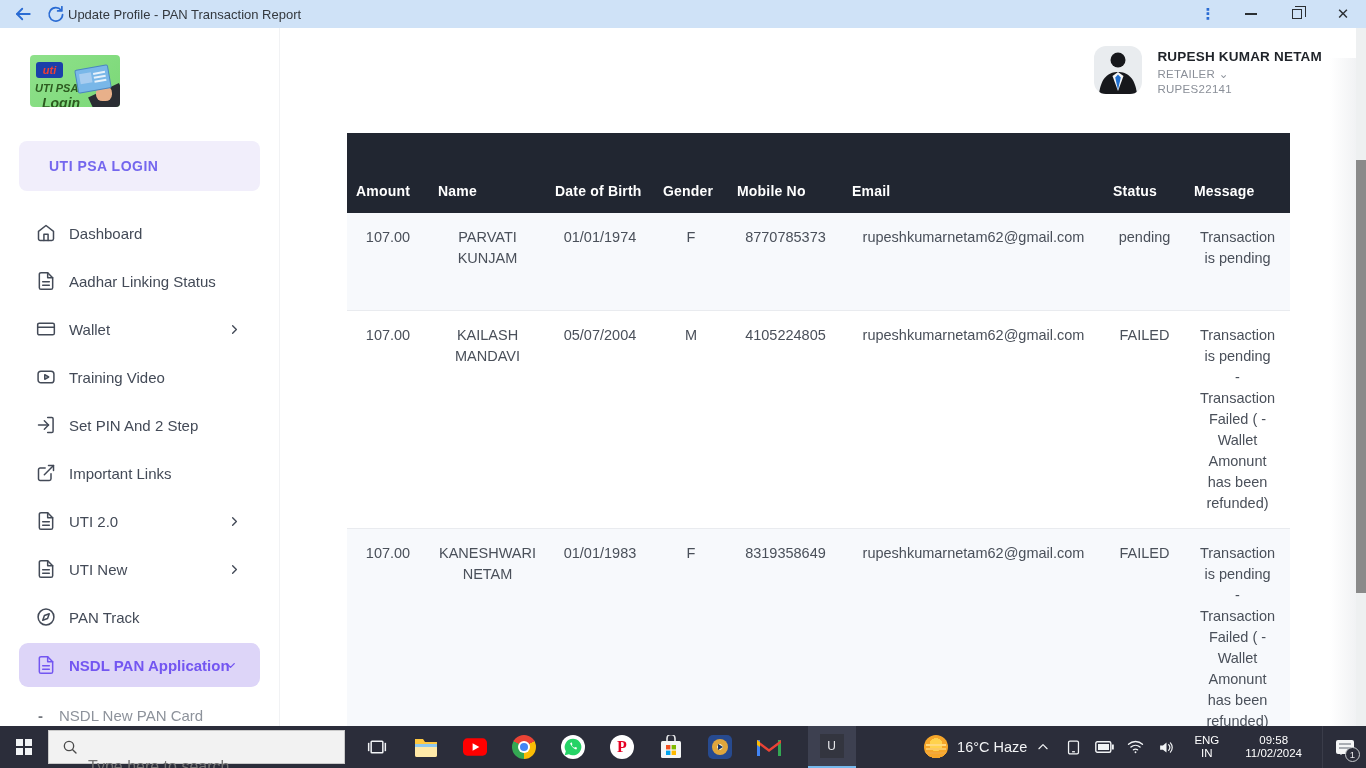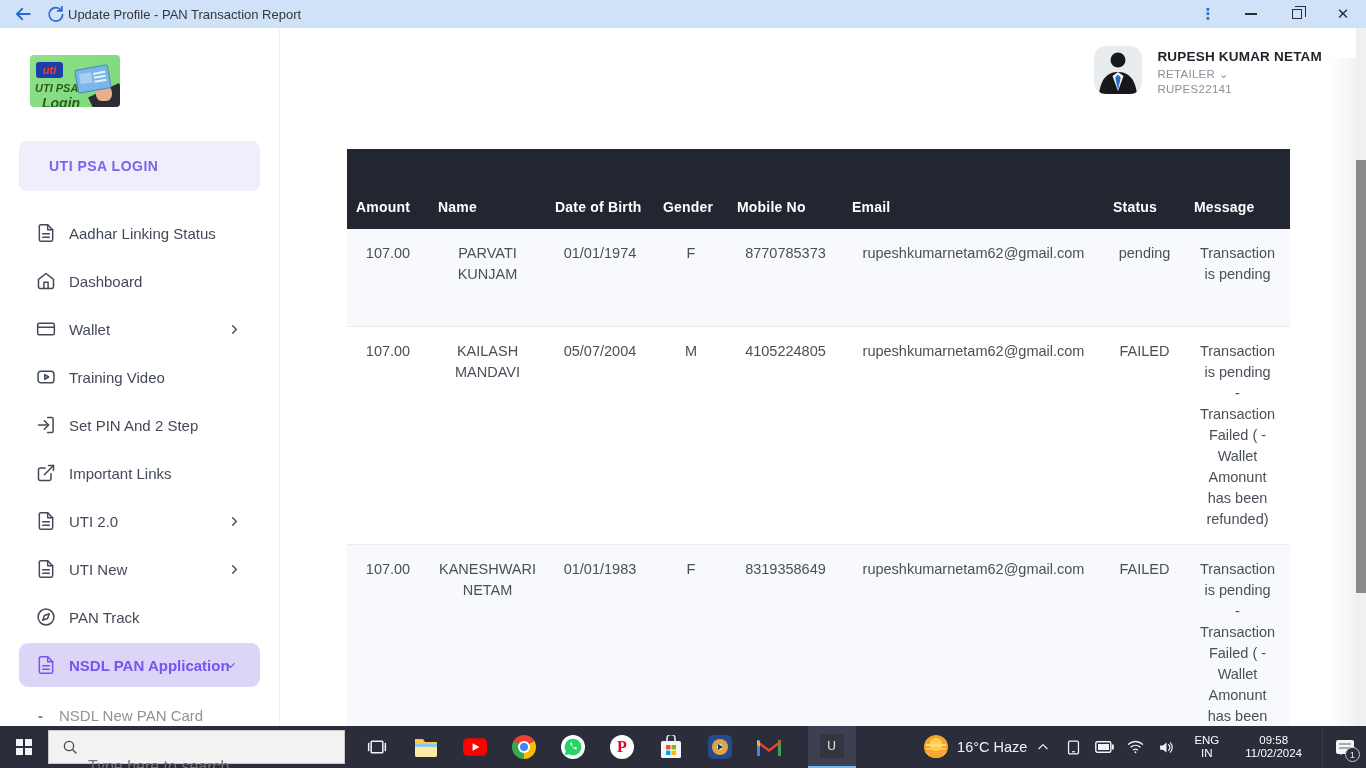--- a/index.html
+++ b/index.html
@@ -57,21 +57,21 @@
 
   
   .main { position:relative; flex:1; height:100%; background:#fff; }
   .profile { position:absolute; right:44px; top:18px; display:flex; gap:15px; }
   .avatar { width:48px; height:48px; border-radius:12px; background:#e9ecef; overflow:hidden; flex:none; }
   .p-name { font-size:13.5px; font-weight:700; color:#1f2329; letter-spacing:.2px; padding-top:3px; }
   .p-role { font-size:11.5px; color:#8a8f98; margin-top:3px; letter-spacing:.3px; }
   .p-id { font-size:11.5px; color:#8a8f98; margin-top:2px; letter-spacing:.3px; }
 
   
-  .tbl-wrap { position:absolute; left:67px; top:105px; width:943px;margin-top:16px; }
+  .tbl-wrap { position:absolute; left:67px; top:105px; width:943px; }
   table { border-collapse:collapse; table-layout:fixed; width:943px; }
   th { background:#212631; color:#fff; font-size:14px; font-weight:700; text-align:left;
        vertical-align:bottom; padding:12px 9px 14px 9px; height:80px; letter-spacing:.2px; }
   td { vertical-align:top; padding:14px 9px; font-size:14.5px; color:#4a505a; line-height:21px;
        border-bottom:1px solid #e9ebef; word-wrap:break-word;text-align:center; }
   tr.tint td { background:#f7f9fc; }
   td.msg, td.stat { white-space:pre-line; }
 
   
   .edge-strip { position:absolute; right:10px; top:30px; bottom:0; width:26px;
@@ -154,36 +154,36 @@
     </div>
 
     <div class="brand-box">
       <span class="brand-text">UTI PSA LOGIN</span>
     </div>
 
     <nav class="nav">
       <div class="nav-item">
         <span class="ico">
             <svg width="20" height="20" viewBox="0 0 24 24" fill="none" stroke-width="1.8" stroke-linecap="round" stroke-linejoin="round">
+              <path d="M3 10l9-7 9 7v9a2 2 0 0 1-2 2H5a2 2 0 0 1-2-2z"></path>
+              <polyline points="9.5 21 9.5 13.5 14.5 13.5 14.5 21"></polyline>
+            </svg>
+          </span>
+        <span class="lbl">Dashboard</span>
+      </div>
+      <div class="nav-item">
+        <span class="ico">
+            <svg width="20" height="20" viewBox="0 0 24 24" fill="none" stroke-width="1.8" stroke-linecap="round" stroke-linejoin="round">
               <path d="M14 2H6a2 2 0 0 0-2 2v16a2 2 0 0 0 2 2h12a2 2 0 0 0 2-2V8z"></path>
               <polyline points="14 2 14 8 20 8"></polyline>
               <line x1="8" y1="13" x2="16" y2="13"></line>
               <line x1="8" y1="17" x2="16" y2="17"></line>
             </svg>
           </span>
         <span class="lbl">Aadhar Linking Status</span>
-      </div>
-      <div class="nav-item">
-        <span class="ico">
-            <svg width="20" height="20" viewBox="0 0 24 24" fill="none" stroke-width="1.8" stroke-linecap="round" stroke-linejoin="round">
-              <path d="M3 10l9-7 9 7v9a2 2 0 0 1-2 2H5a2 2 0 0 1-2-2z"></path>
-              <polyline points="9.5 21 9.5 13.5 14.5 13.5 14.5 21"></polyline>
-            </svg>
-          </span>
-        <span class="lbl">Dashboard</span>
       </div>
       <div class="nav-item">
         <span class="ico">
             <svg width="20" height="20" viewBox="0 0 24 24" fill="none" stroke-width="1.8" stroke-linecap="round" stroke-linejoin="round">
               <rect x="2" y="5" width="20" height="14" rx="2"></rect>
               <line x1="2" y1="10" x2="22" y2="10"></line>
             </svg>
           </span>
         <span class="lbl">Wallet</span>
         <span class="chev">

